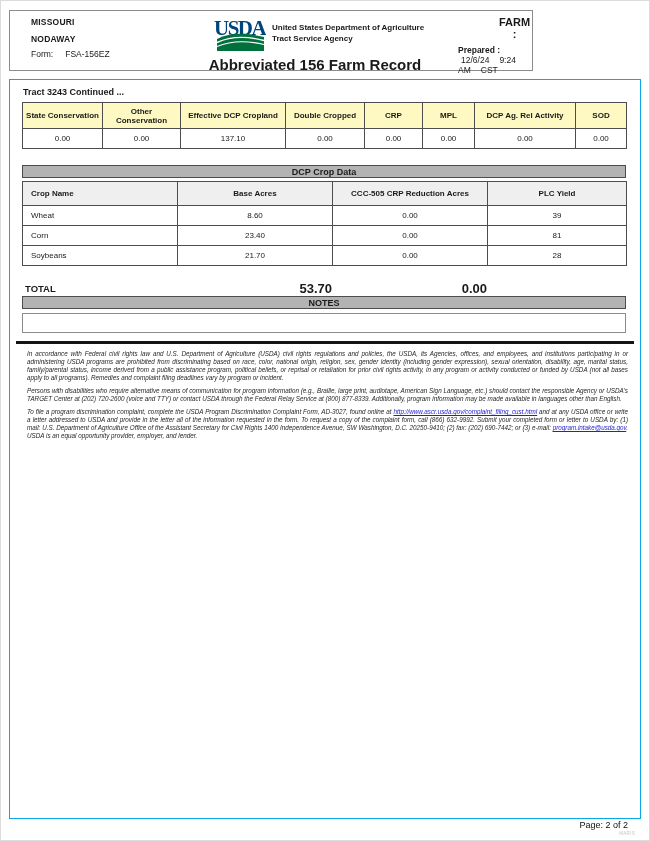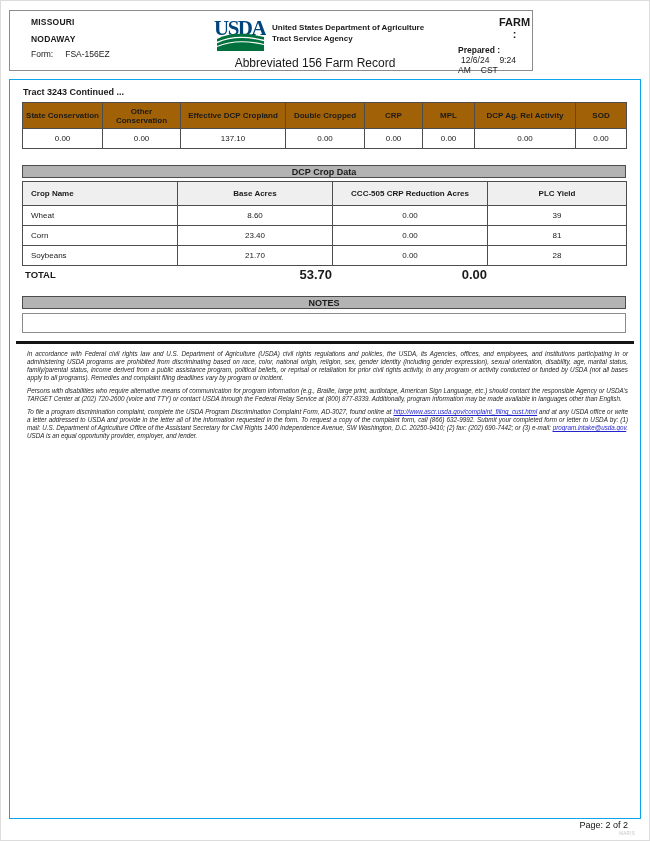--- a/index.html
+++ b/index.html
@@ -8,46 +8,46 @@
   .page { position:relative; width:650px; height:841px; background:#fff; border:1px solid #dcdcdc; overflow:hidden; }
 
   
   .header-box { position:absolute; left:8px; top:9px; width:524px; height:61px; border:1px solid #8c8c8c; background:#fff; }
   .h-left { position:absolute; left:21px; top:6px; }
   .h-left .line { font-size:8.5px; font-weight:bold; letter-spacing:.2px; margin-bottom:7px; }
   .h-form { position:absolute; left:21px; top:38px; font-size:8.5px; font-weight:normal; }
   .h-form .val { margin-left:12px; }
   .logo { position:absolute; left:204px; top:6px; }
   .h-dept { position:absolute; left:262px; top:11px; font-size:8px; font-weight:bold; line-height:11px; }
-  .h-title { position:absolute; left:155px; top:45px; width:300px; text-align:center; font-size:12px; font-weight:normal; }
+  .h-title { position:absolute; left:155px; top:45px; width:300px; text-align:center; font-size:15px; font-weight:bold; }
   .h-right { position:absolute; left:448px; top:5px; font-size:8.5px; }
   .h-farm { font-size:11px; font-weight:bold; margin-left:39px;text-align:center; }
   .h-row { margin-top:5px; }
   .h-row .lbl { font-weight:bold; display:inline-block; min-width:47px; }
   .h-row .v { margin-left:3px; }
   .h-row .v2 { margin-left:10px; }
 
   
   .main-box { position:absolute; left:8px; top:78px; width:632px; height:740px; border:1px solid #0ea5e9; background:#fff; }
   .tract-heading { position:absolute; left:13px; top:7px; font-size:9px; font-weight:bold; }
 
   table { border-collapse:collapse; table-layout:fixed; }
   .tract-table { position:absolute; left:12px; top:22px; width:604px; }
   .tract-table th, .tract-table td { border:1px solid #4d4d4d; text-align:center; }
-  .tract-table th { font-size:8px; font-weight:bold; padding:3px 2px; height:26px; background:#a16207; }
+  .tract-table th { font-size:8px; font-weight:bold; padding:3px 2px; height:26px; background:#fef9c3; }
   .tract-table td { font-size:8px; height:20px; }
 
   .dcp-section { position:absolute; left:12px; top:85px; width:604px; }
   .bar { height:13px; line-height:12px; background:#b3b3b3; border:1px solid #4d4d4d; text-align:center; font-size:9px; font-weight:bold; }
   .dcp-table { width:604px; margin-top:3px;padding-left:30px; }
   .dcp-table th, .dcp-table td { border:1px solid #4d4d4d; font-size:8px; }
   .dcp-table th { background:#efefef; height:24px; font-weight:bold; text-align:center; }
   .dcp-table th.cl, .dcp-table td.cl { text-align:left; padding-left:8px; }
   .dcp-table td { height:20px; text-align:center; }
-  .total-row { display:flex; margin-top:1px; height:15px; align-items:center; }
+  .total-row { display:flex; margin-top:15px; height:15px; align-items:center; }
   .total-row .tl { width:155px; padding-left:3px; font-size:9.5px; font-weight:bold; }
   .total-row .tv { width:155px; text-align:right; font-size:13px; font-weight:bold; }
 
   .notes-section { position:absolute; left:12px; top:216px; width:604px; }
   .notes-box { margin-top:4px; height:20px; border:1px solid #8c8c8c; background:#fff; font-size:8px; padding:2px 4px; }
 
   .thick-rule { position:absolute; left:6px; top:261px; width:618px; height:3px; background:#141414; }
 
   .legal { position:absolute; left:17px; top:270px; width:601px; font-size:6.3px; line-height:1.28; font-style:italic; text-align:justify; color:#262626; }
   .legal p { margin-bottom:5px; }

